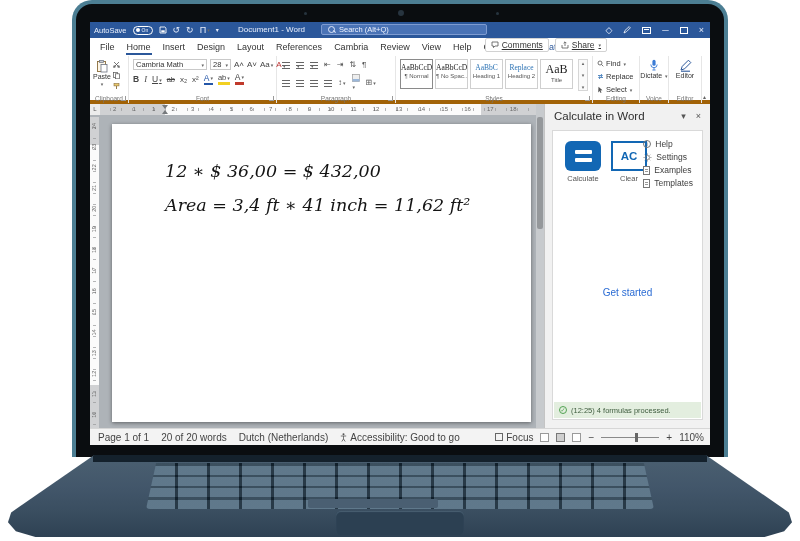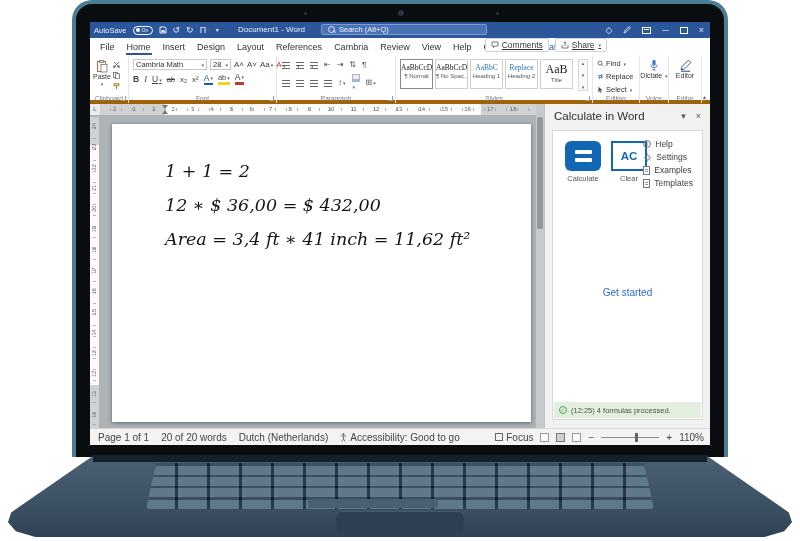--- a/index.html
+++ b/index.html
@@ -410,21 +410,20 @@
       </div>
 
       <div class="vruler">
         <div class="vwhite"></div>
         <div class="vticks"></div>
         <span class="vnums">2 1 1 2 3 4 5 6 7 8 9 10 11 12 13 14 15 16 17 18 19 20 21 22 23 24</span>
       </div>
 
       <div class="page">
         <div class="eqs">
-          <div class="eqline">1 + 1 = 2</div>
           <div class="eqline">12 ∗ $ 36,00 = $ 432,00</div>
           <div class="eqline">Area = 3,4 ft ∗ 41 inch = 11,62 ft²</div>
         </div>
       </div>
 
       <div class="docscroll">
         <div class="docthumb"></div>
       </div>
 
       <div class="pane">

